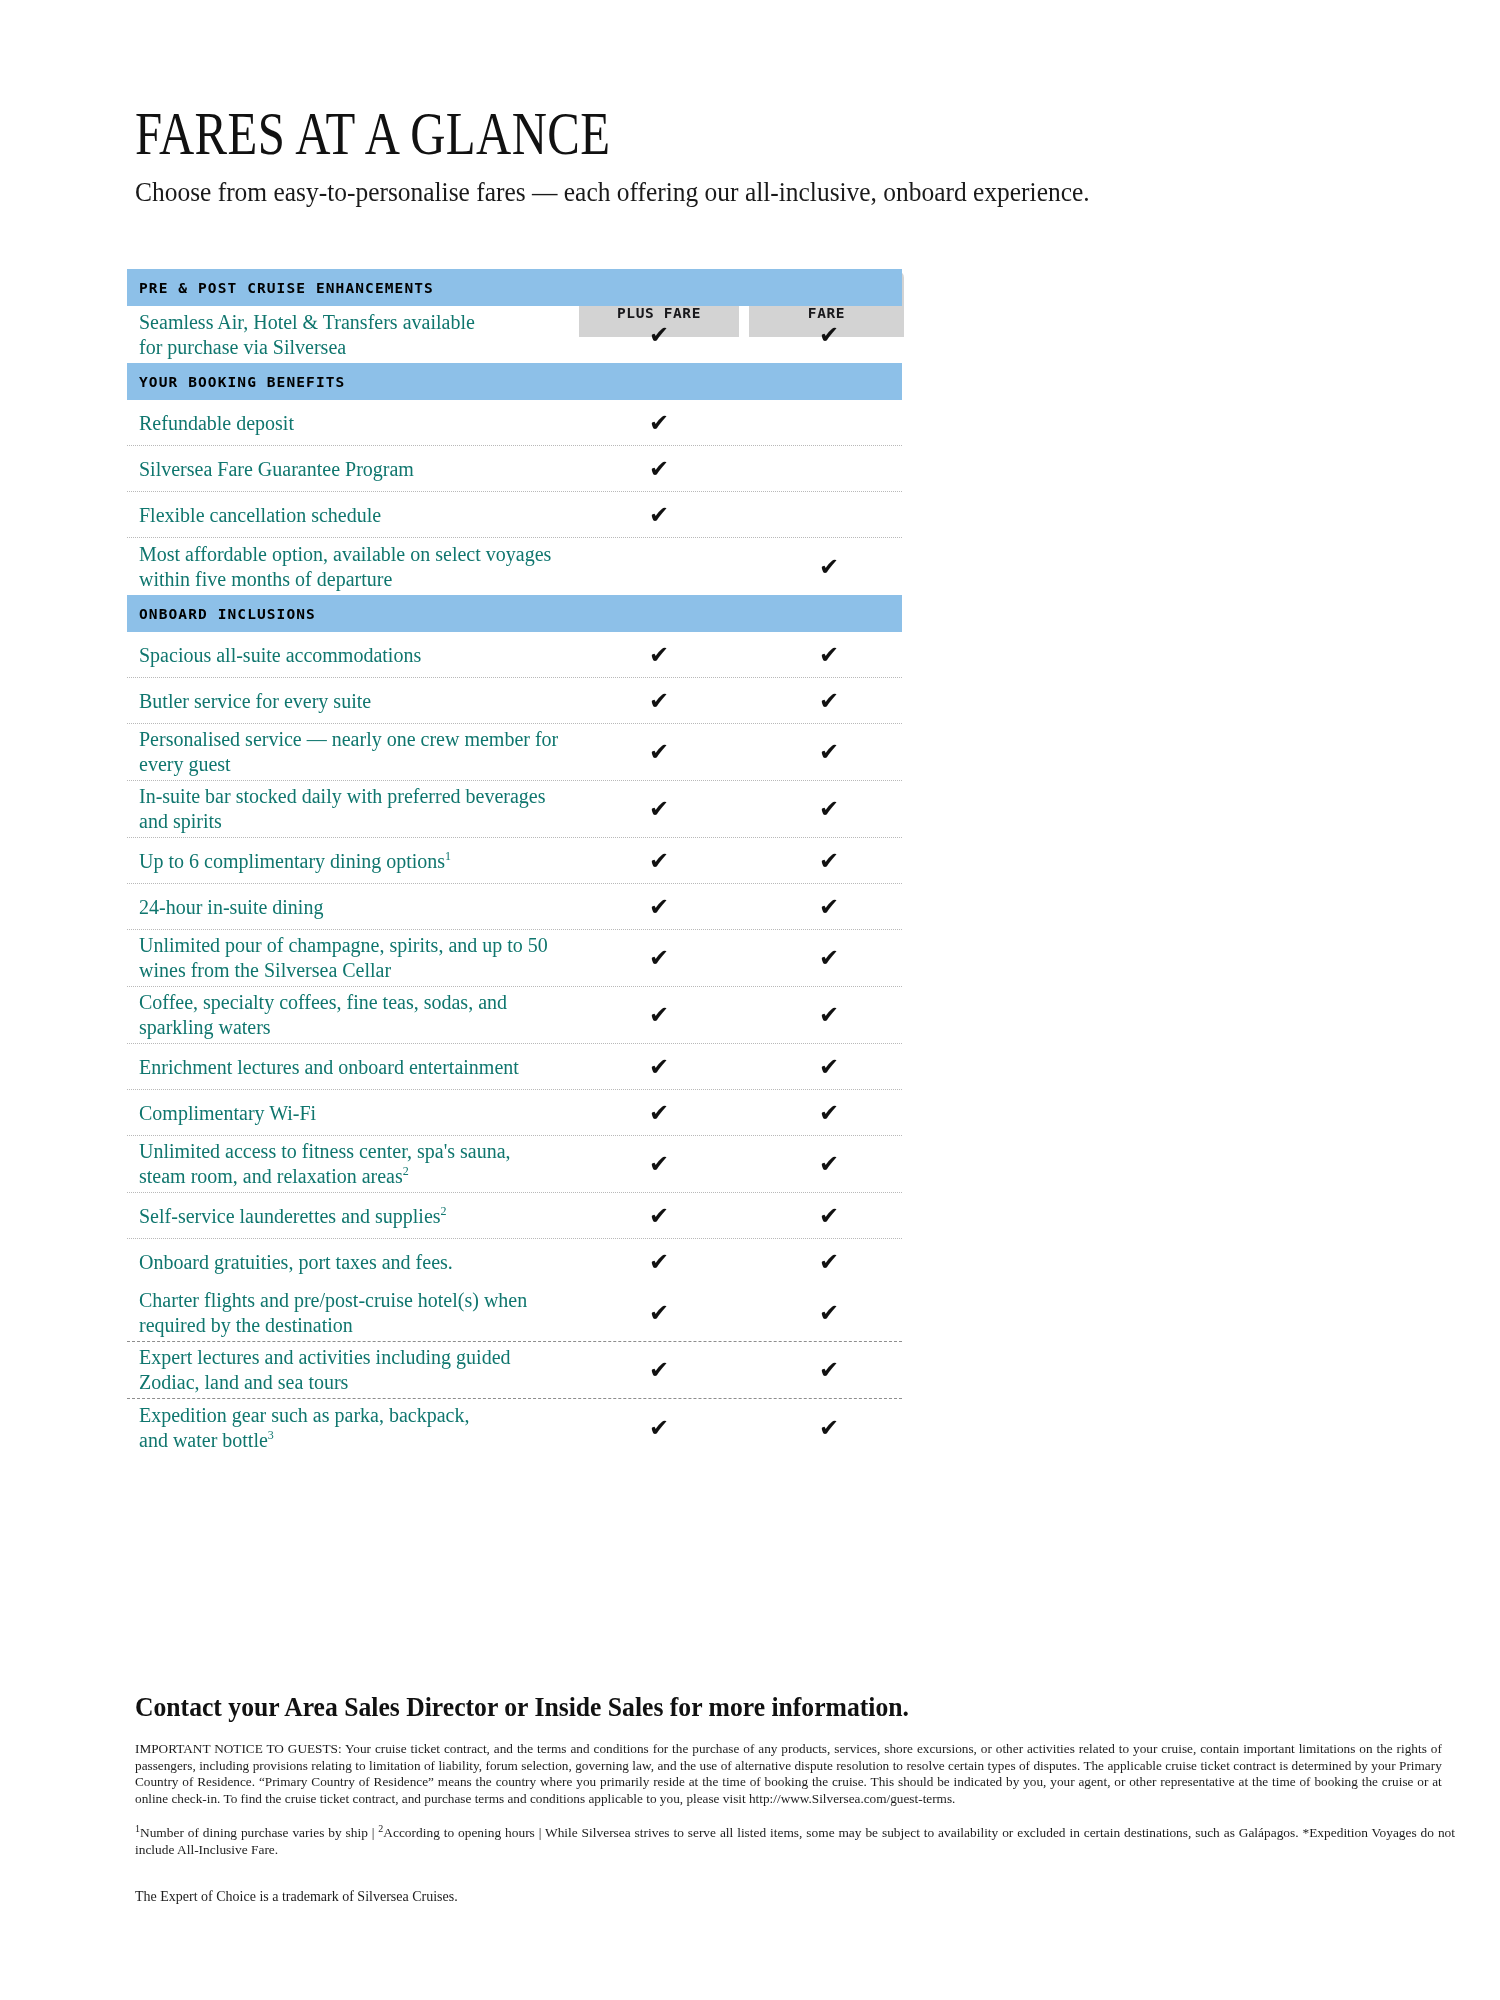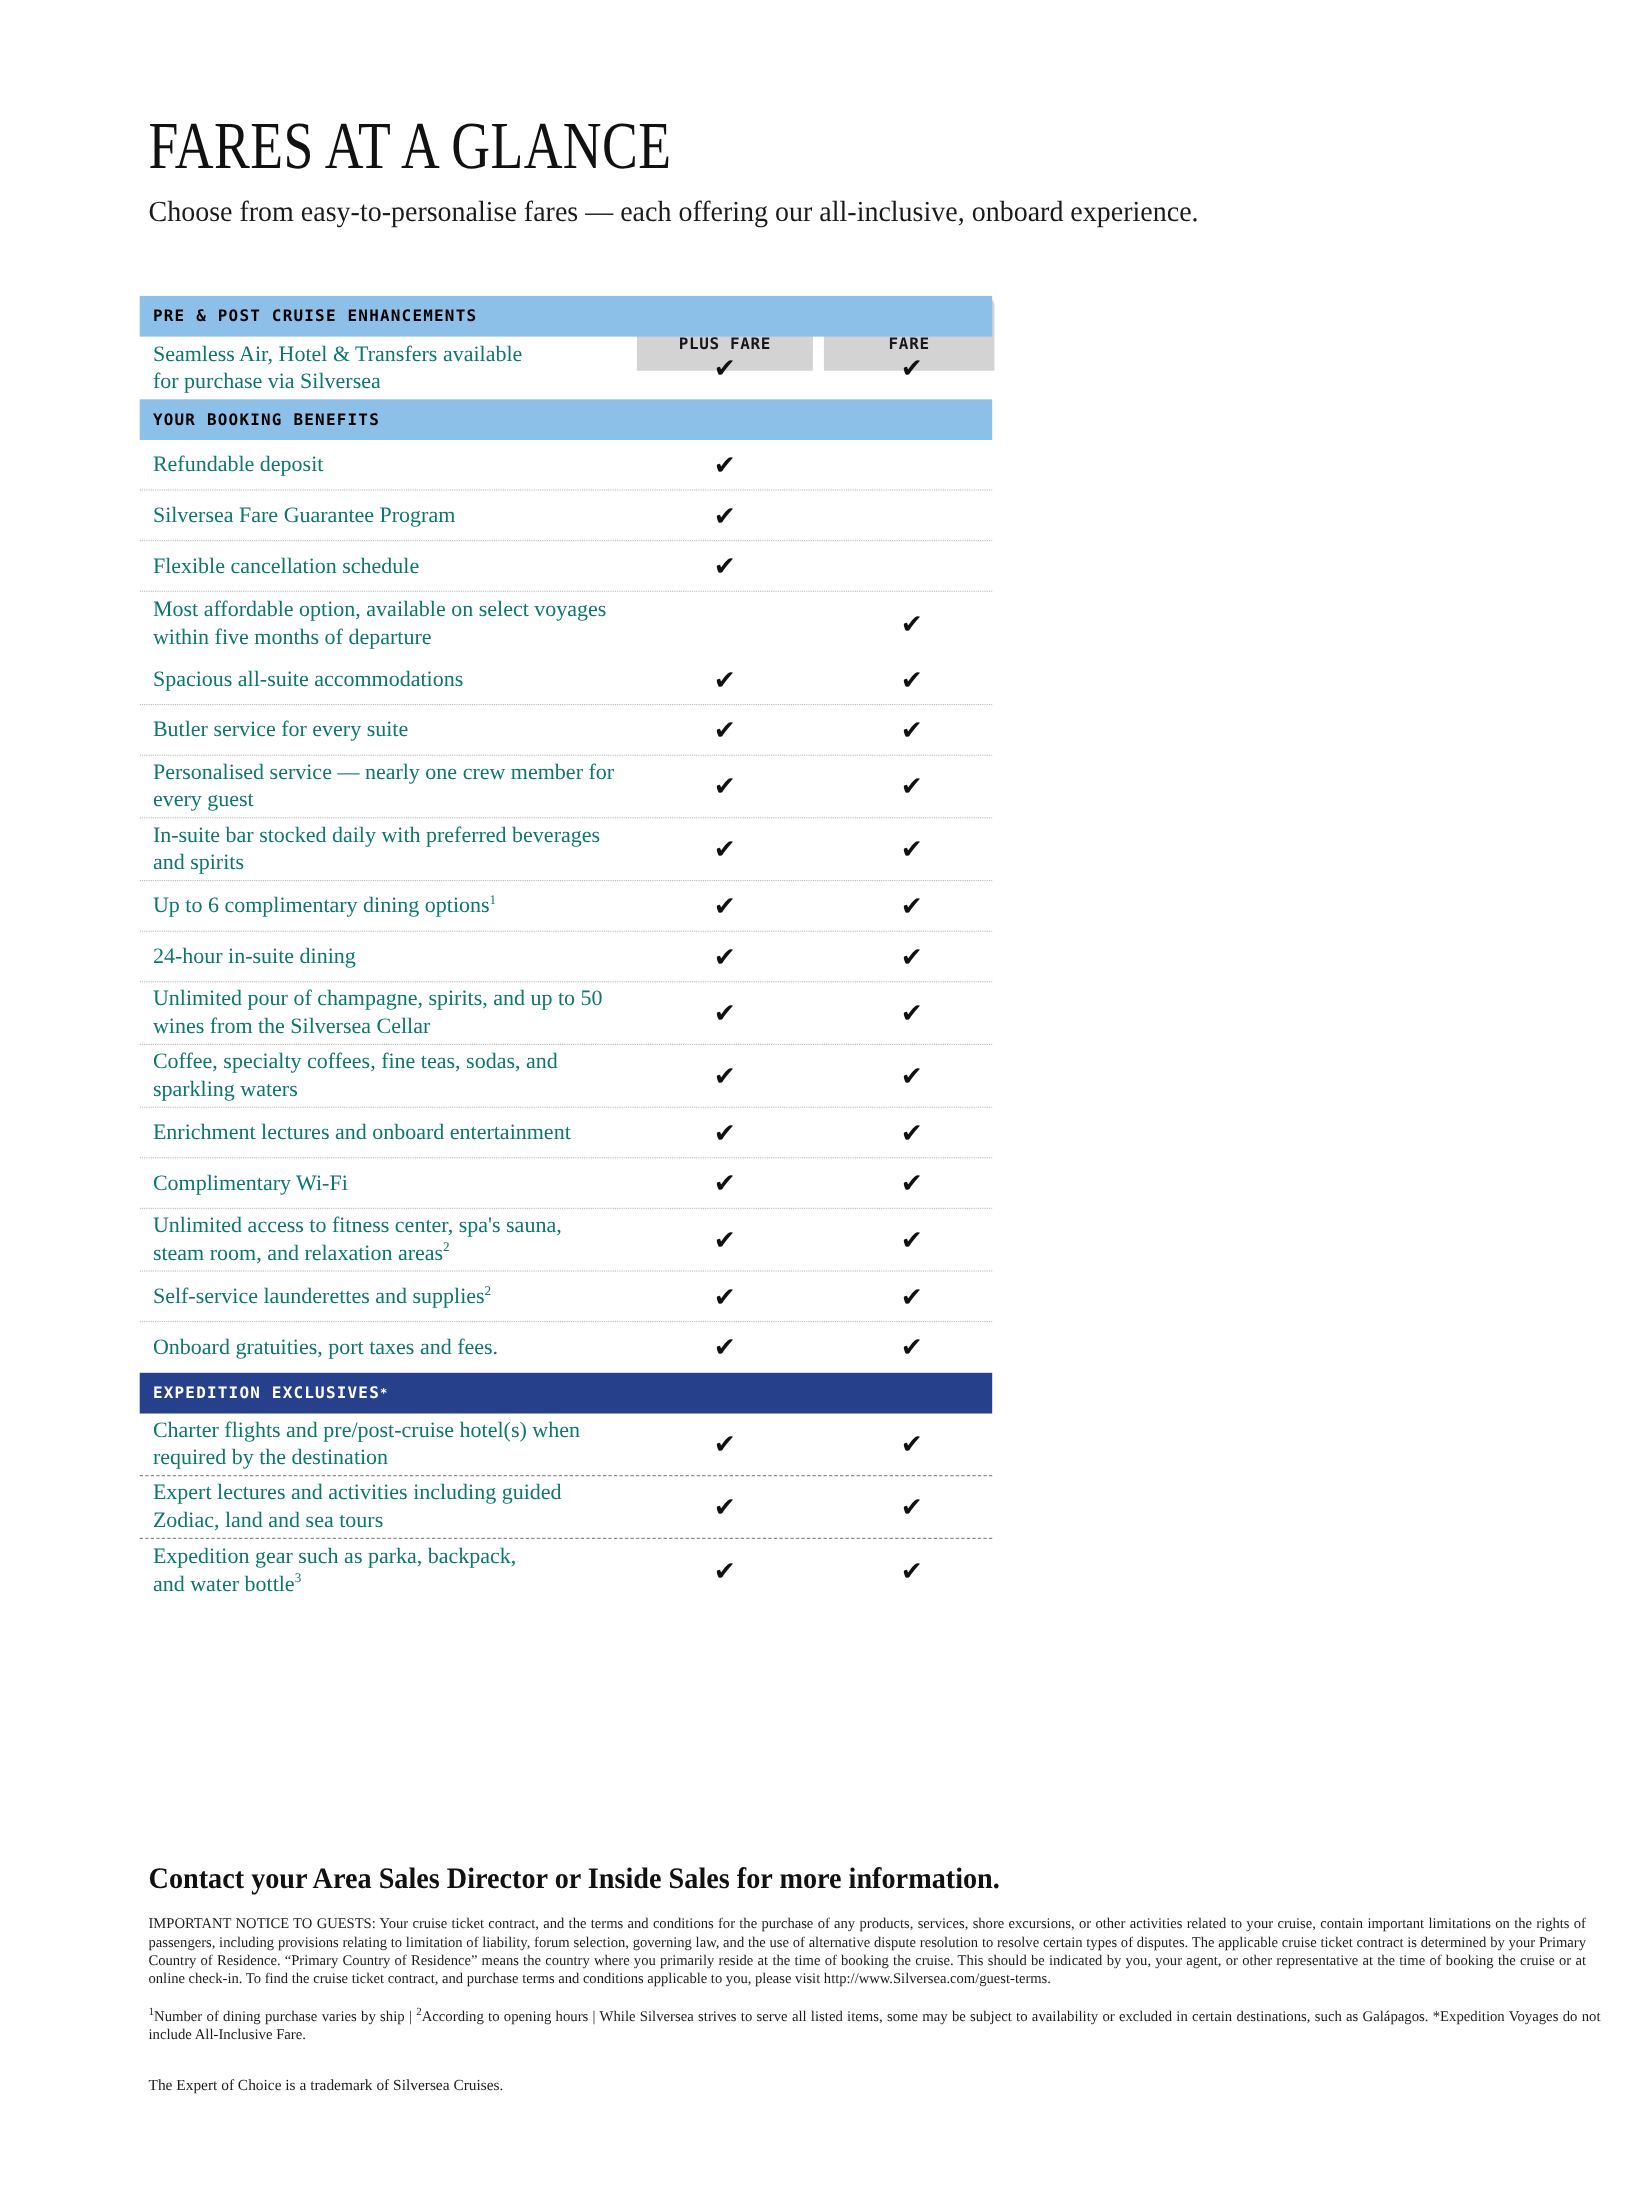--- a/index.html
+++ b/index.html
@@ -265,20 +265,23 @@
     </div>
     <div class="row tall nb">
       <div class="label">
         <span>Most affordable option, available on select voyages</span><br>
         <span>within five months of departure</span>
       </div>
 
       <div class="check c2">✔</div>
     </div>
 
+    <div class="section-bar blue">
+      <span>ONBOARD INCLUSIONS</span>
+    </div>
     <div class="row">
       <div class="label">Spacious all-suite accommodations</div>
       <div class="check c1">✔</div>
       <div class="check c2">✔</div>
     </div>
     <div class="row">
       <div class="label">Butler service for every suite</div>
       <div class="check c1">✔</div>
       <div class="check c2">✔</div>
     </div>
@@ -350,24 +353,20 @@
       </div>
       <div class="check c1">✔</div>
       <div class="check c2">✔</div>
     </div>
     <div class="row nb">
       <div class="label">Onboard gratuities, port taxes and fees.</div>
       <div class="check c1">✔</div>
       <div class="check c2">✔</div>
     </div>
 
-    <div class="section-bar navy">
-      <span>EXPEDITION EXCLUSIVES</span>
-        <span class="sup">*</span>
-    </div>
     <div class="row tall dashed">
       <div class="label">
         <span>Charter flights and pre/post-cruise hotel(s) when</span><br>
         <span>required by the destination</span>
       </div>
       <div class="check c1">✔</div>
       <div class="check c2">✔</div>
     </div>
     <div class="row tall dashed">
       <div class="label">

